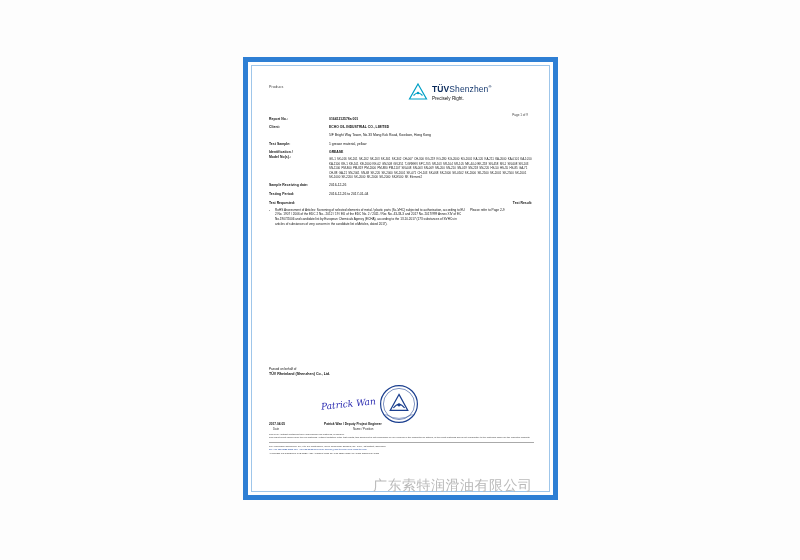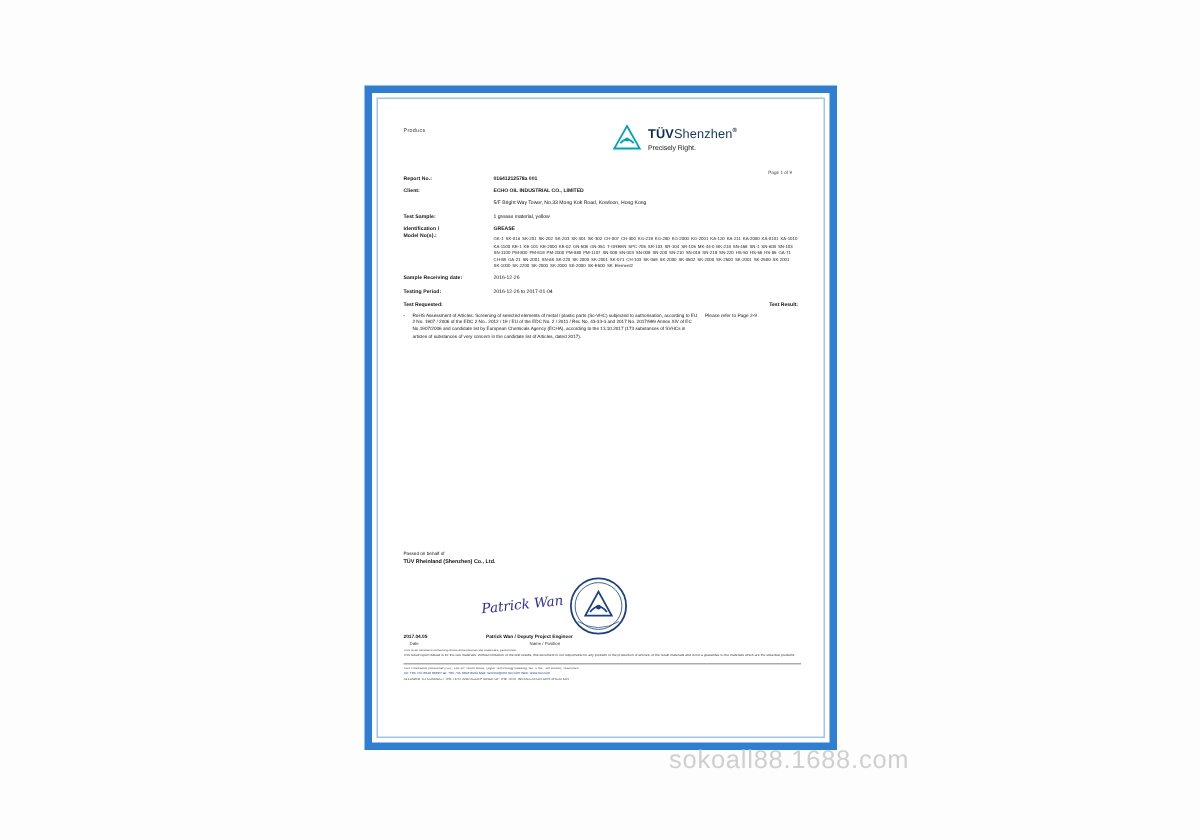--- a/index.html
+++ b/index.html
@@ -260,15 +260,15 @@
       <div class="ln">This is an Abstract containing three-dimensional raw materials, performed.</div>
       <div class="ln">This result report issued is for the raw materials. Without limitation of the test results, this document is not responsible for any problem in the production of articles, of the result materials and is not a guarantee to the materials which are the essential products.</div>
       <hr class="footer-sep">
       <div class="ln">TÜV Rheinland (Shenzhen) Co., Ltd.  3/F North Block, Qiyun Technology Building, No. 1 Rd., 1st District, Shenzhen</div>
       <div class="ln blue">Tel: +86 755 8828 8888  Fax: +86 755 8828 8000  Mail: service@chn.tuv.com  Web: www.tuv.com</div>
       <div class="ln">ALLOWED TO CONDUCT THE TEST AND ACCEPTANCE OF THE TEST INSTALLATION CERTIFICATION</div>
     </div>
 
   </div>
 
-  <div class="wm2">sokoall88.1688.com</div>
+  <div class="wm1">广东索特润滑油有限公司</div>
 
 </div>
 
 </body></html>

